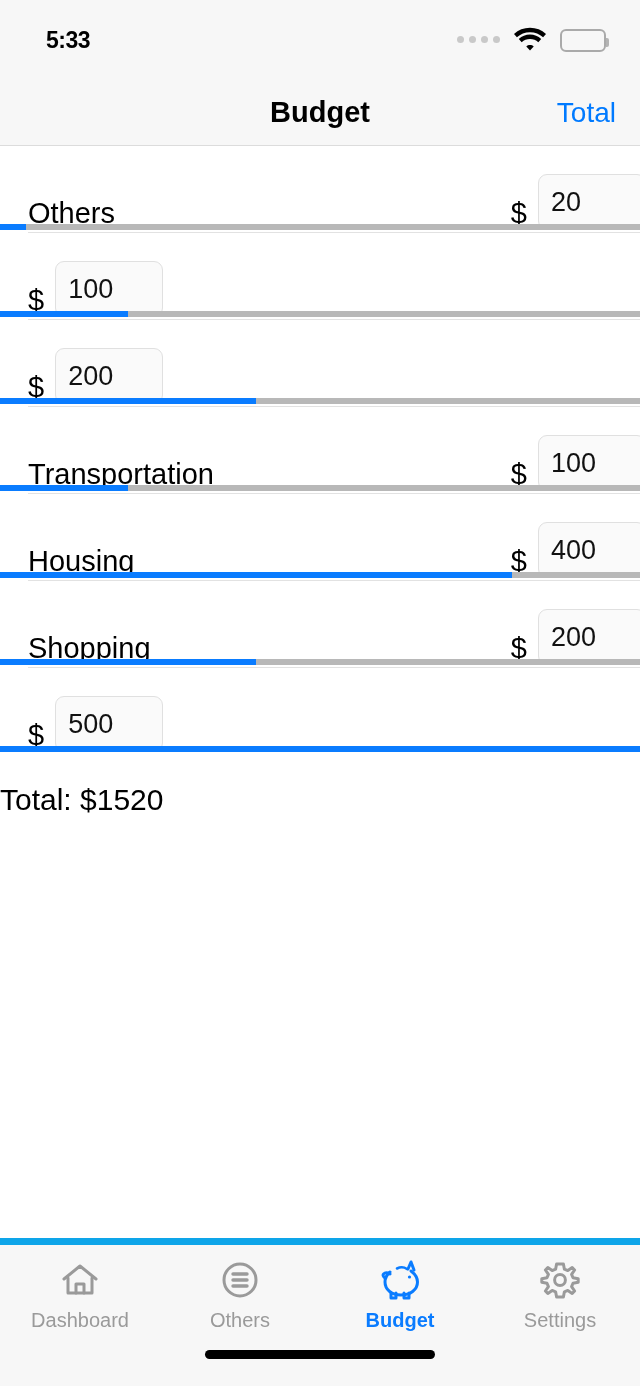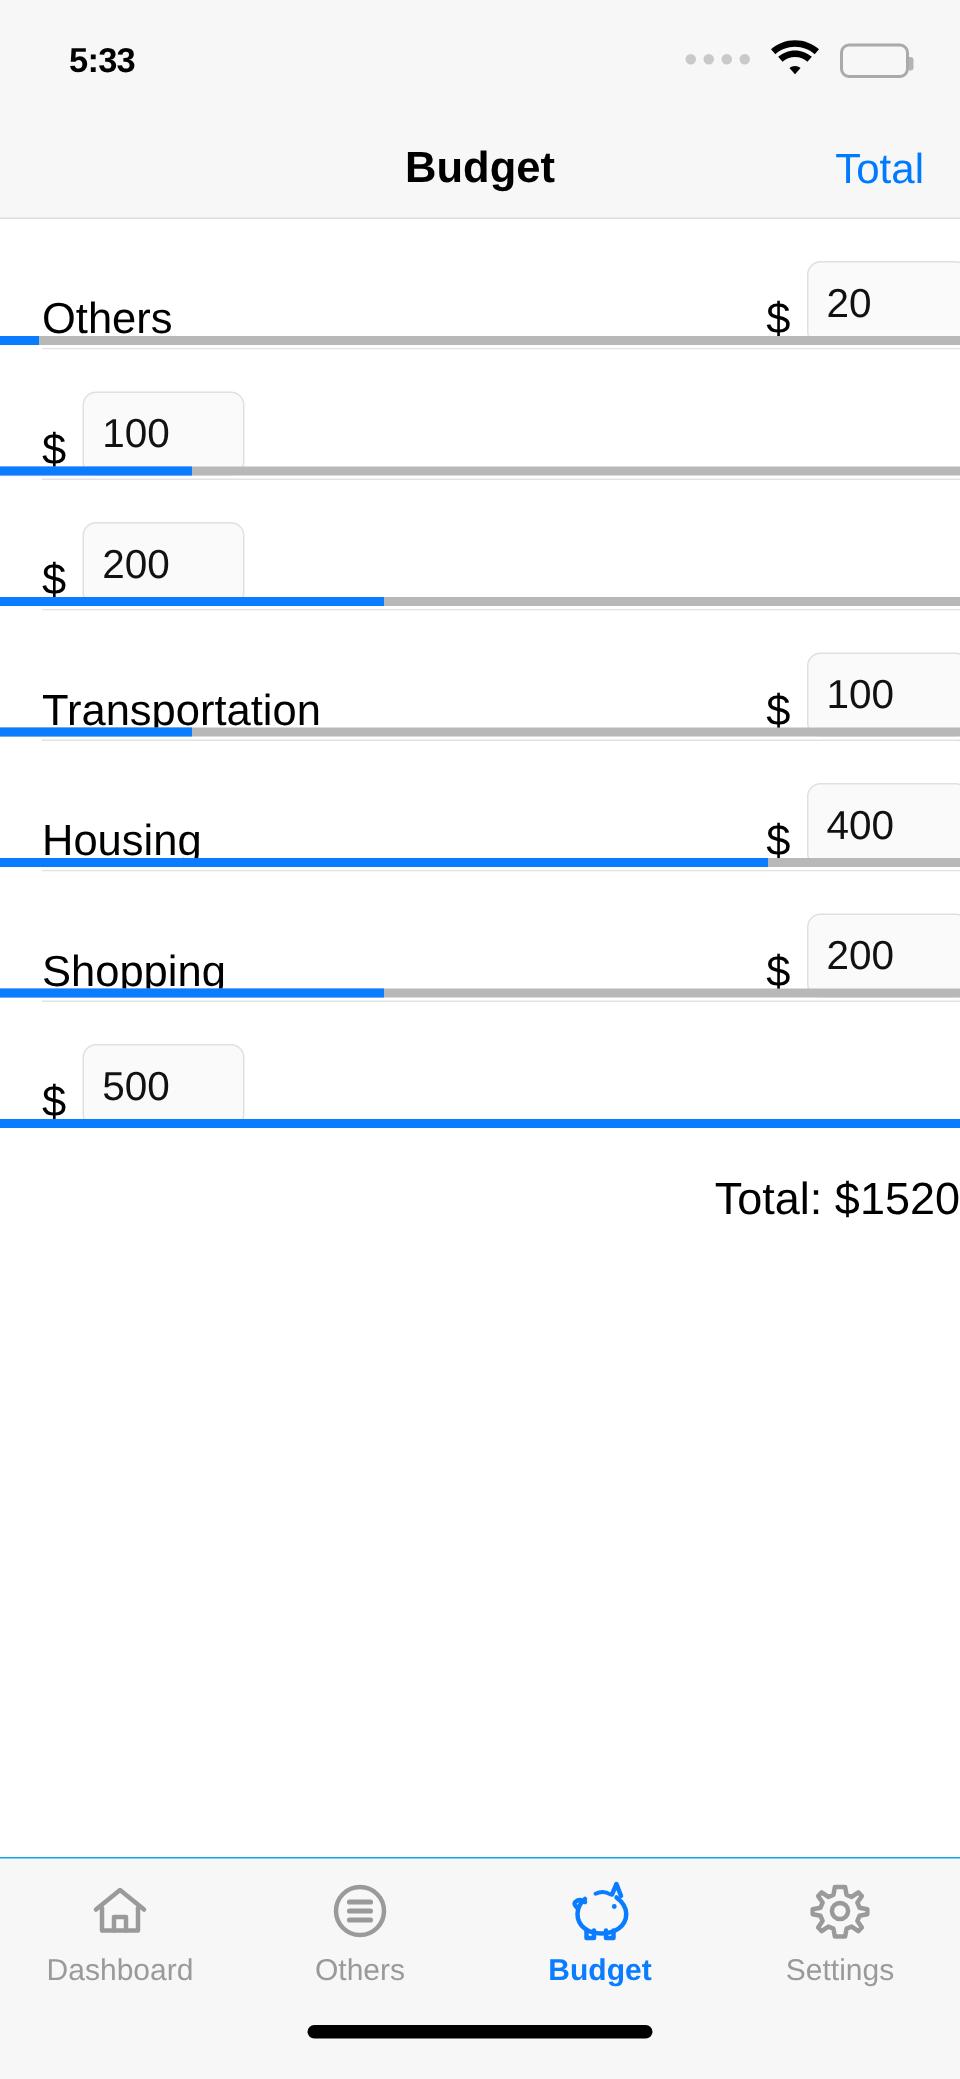--- a/index.html
+++ b/index.html
@@ -66,30 +66,30 @@
     width:100%; height:6px; background:#b8b8b8;
   }
   .progress .bar { height:100%; background:#0a7cff; }
   .separator {
     position:absolute; left:28px; right:0; bottom:0;
     height:1px; background:#e2e2e2;
   }
   .row:last-child .separator { display:none; }
 
   
-  .total-wrap { flex:0 0 auto; padding:28px 0 0 0; text-align:right; }
+  .total-wrap { flex:0 0 auto; padding:28px 0 0 0; text-align:left; }
   .total-text { font-size:30px; color:#000; }
 
   .spacer { flex:1 1 auto; }
 
   
   .tabbar {
     flex:0 0 104px; height:104px;
     background:#f7f7f7;
-    border-top:1px solid #0ea5e9;
+    border-top:7px solid #0ea5e9;
     display:flex; align-items:flex-start;
     padding-top:12px;
   }
   .tab { flex:1 1 0; display:flex; flex-direction:column; align-items:center; gap:6px; cursor:pointer; }
   .tab-label { font-size:20px; color:#9a9a9a; }
   .tab.active .tab-label { color:#0a7cff; font-weight:700; }
   .tab-icon { width:46px; height:46px; display:flex; align-items:center; justify-content:center; }
 
   .home-area { flex:0 0 44px; height:44px; background:#f7f7f7; display:flex; align-items:flex-start; justify-content:center; padding-top:8px; }
   .home-indicator { width:230px; height:9px; border-radius:5px; background:#000; }

